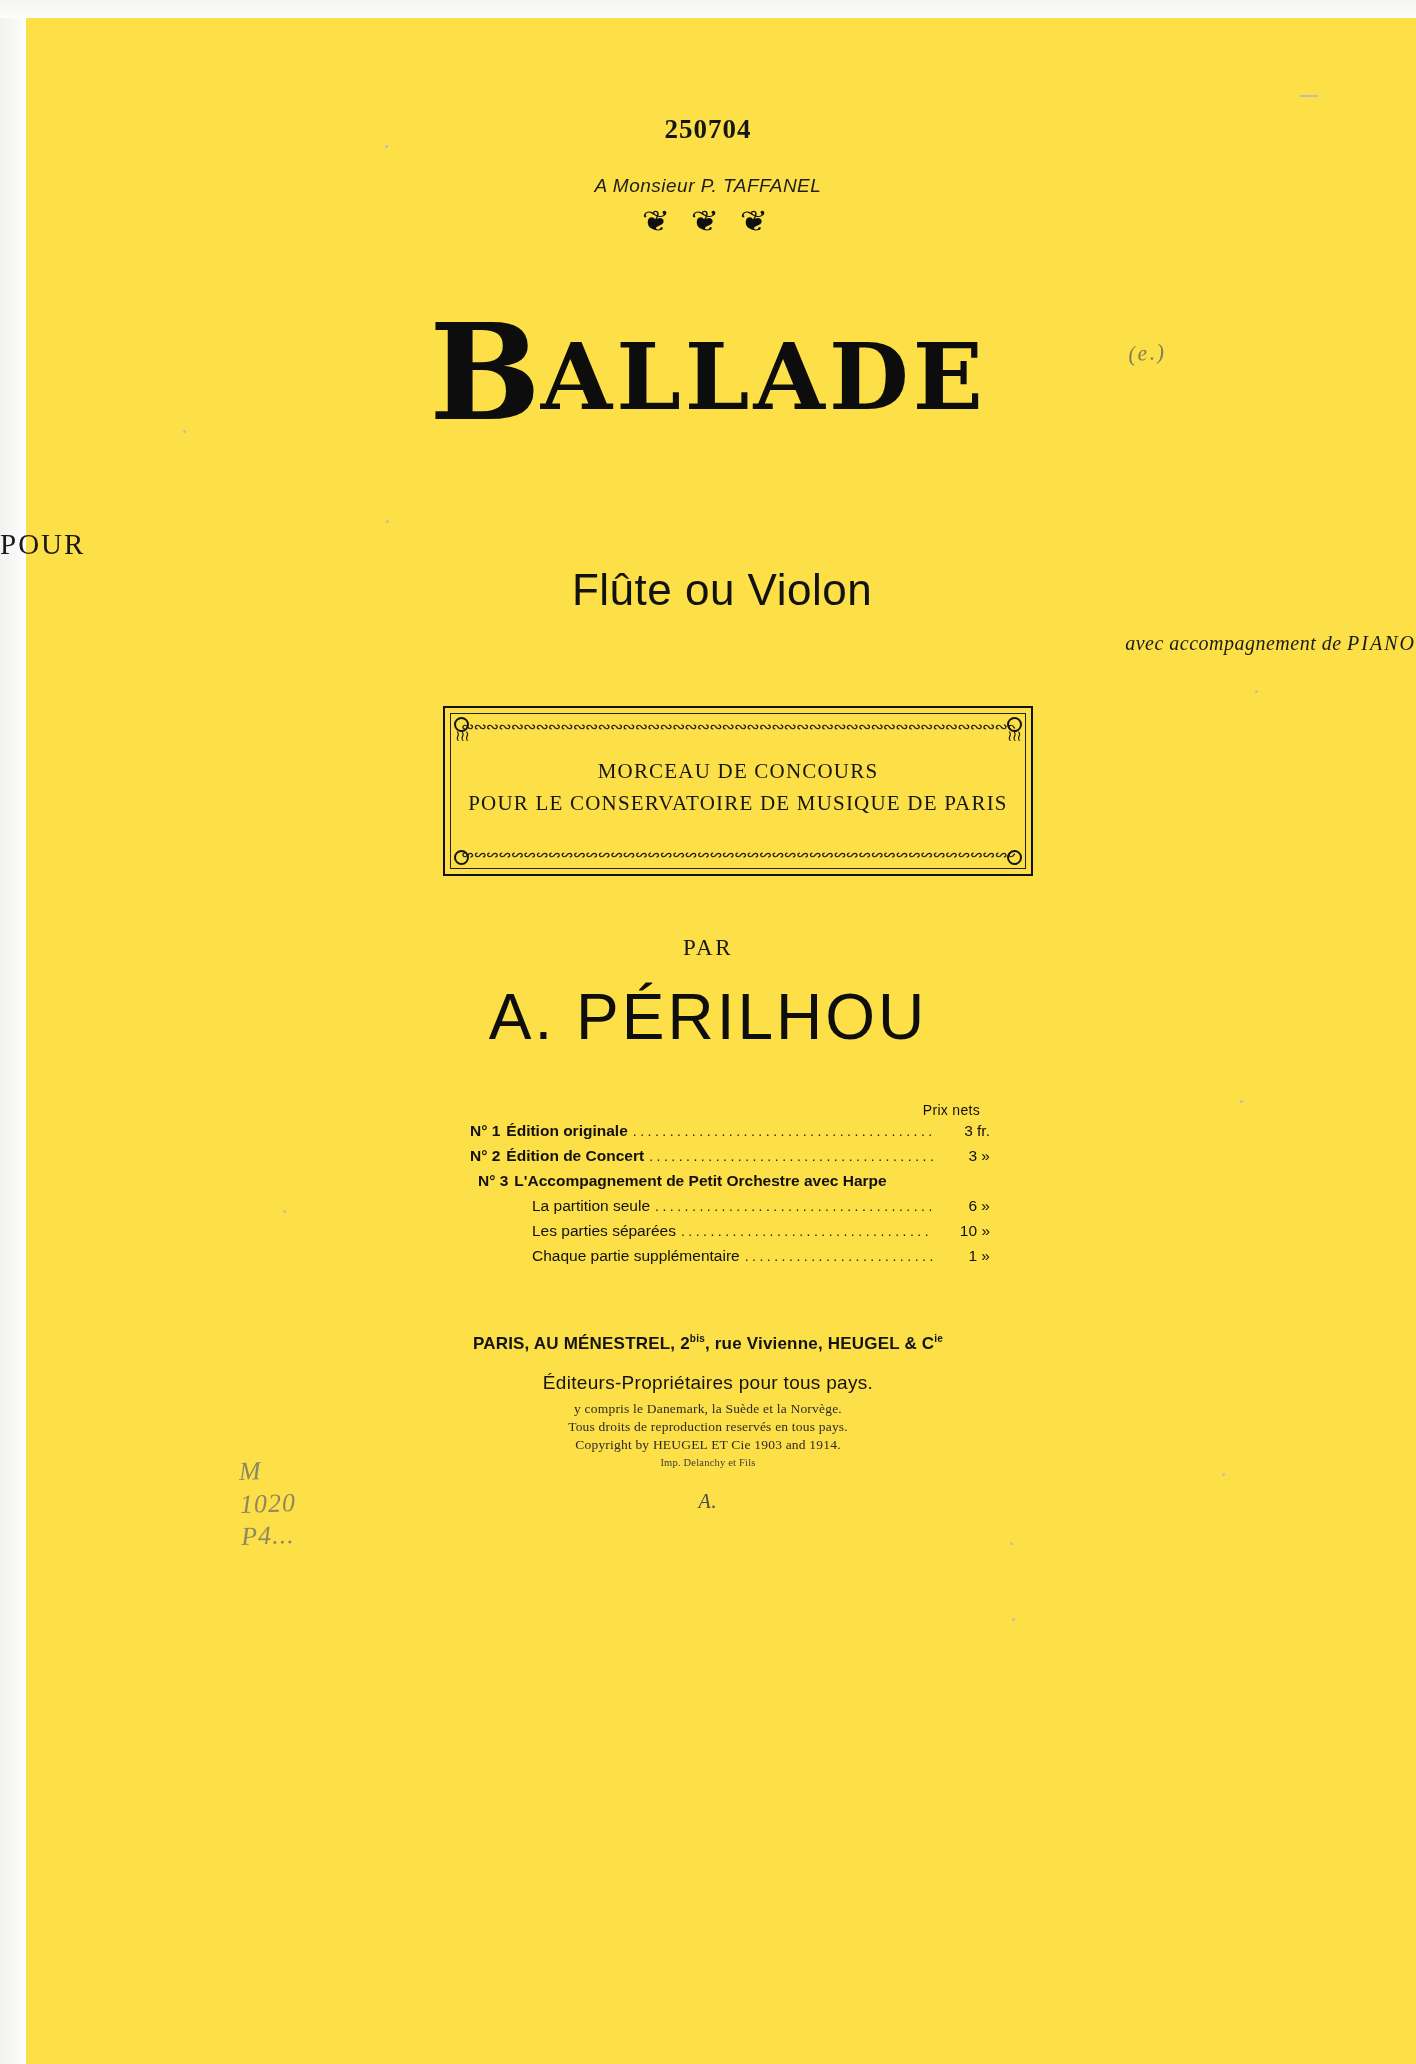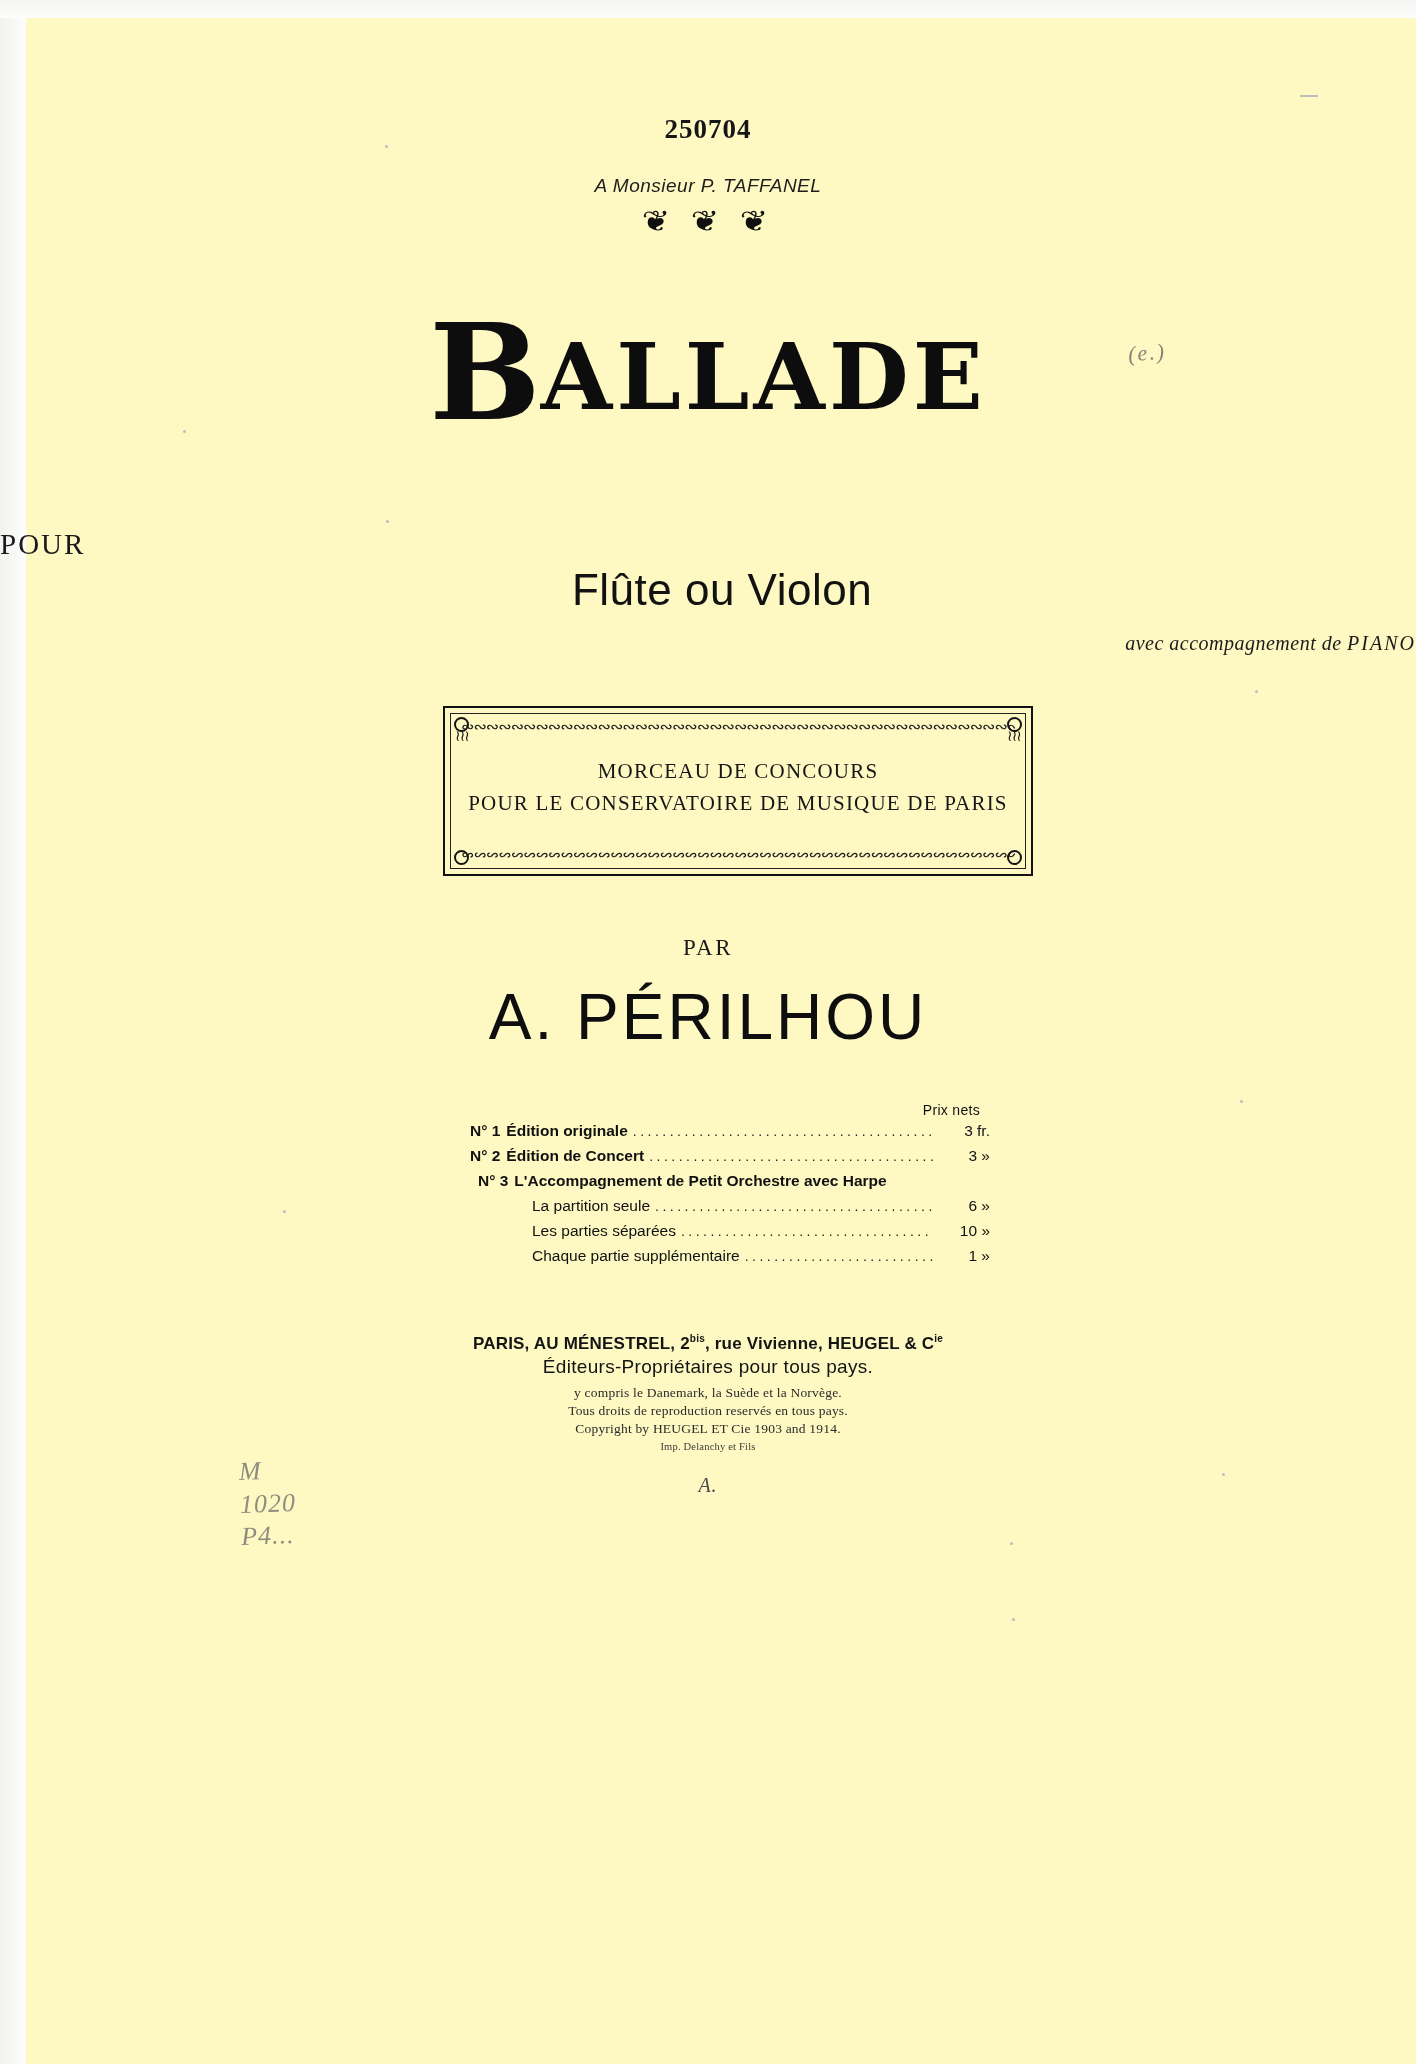--- a/index.html
+++ b/index.html
@@ -11,21 +11,21 @@
     width: 1416px;
     height: 2064px;
     position: relative;
     font-family: "Liberation Serif", serif;
     color: #1a1a1a;
     overflow: hidden;
   }
   .page {
     position: absolute;
     inset: 0;
-    background: #fef9c3;
+    background: #fde047;
   }
   
   .paper-edge-left {
     position: absolute;
     left: 0; top: 0; bottom: 0; width: 26px;
     background: linear-gradient(to right, #f2f2f0, #fdfdfd);
   }
   .paper-edge-top {
     position: absolute;
     left: 0; right: 0; top: 0; height: 18px;
@@ -280,21 +280,21 @@
   .pub-line1 {
     font-family: "Liberation Sans", sans-serif;
     font-weight: bold;
     font-size: 17px;
     letter-spacing: 0.2px;
   }
   .pub-line1 sup { font-size: 10px; }
   .pub-line2 {
     font-family: "Liberation Sans", sans-serif;
     font-size: 19px;
-    margin-top: 2px;
+    margin-top: 18px;
     letter-spacing: 0.3px;
   }
   .pub-small {
     font-family: "Liberation Serif", serif;
     font-size: 13.5px;
     margin-top: 6px;
     line-height: 1.35;
     color: #2a2a2a;
     letter-spacing: 0.2px;
   }

